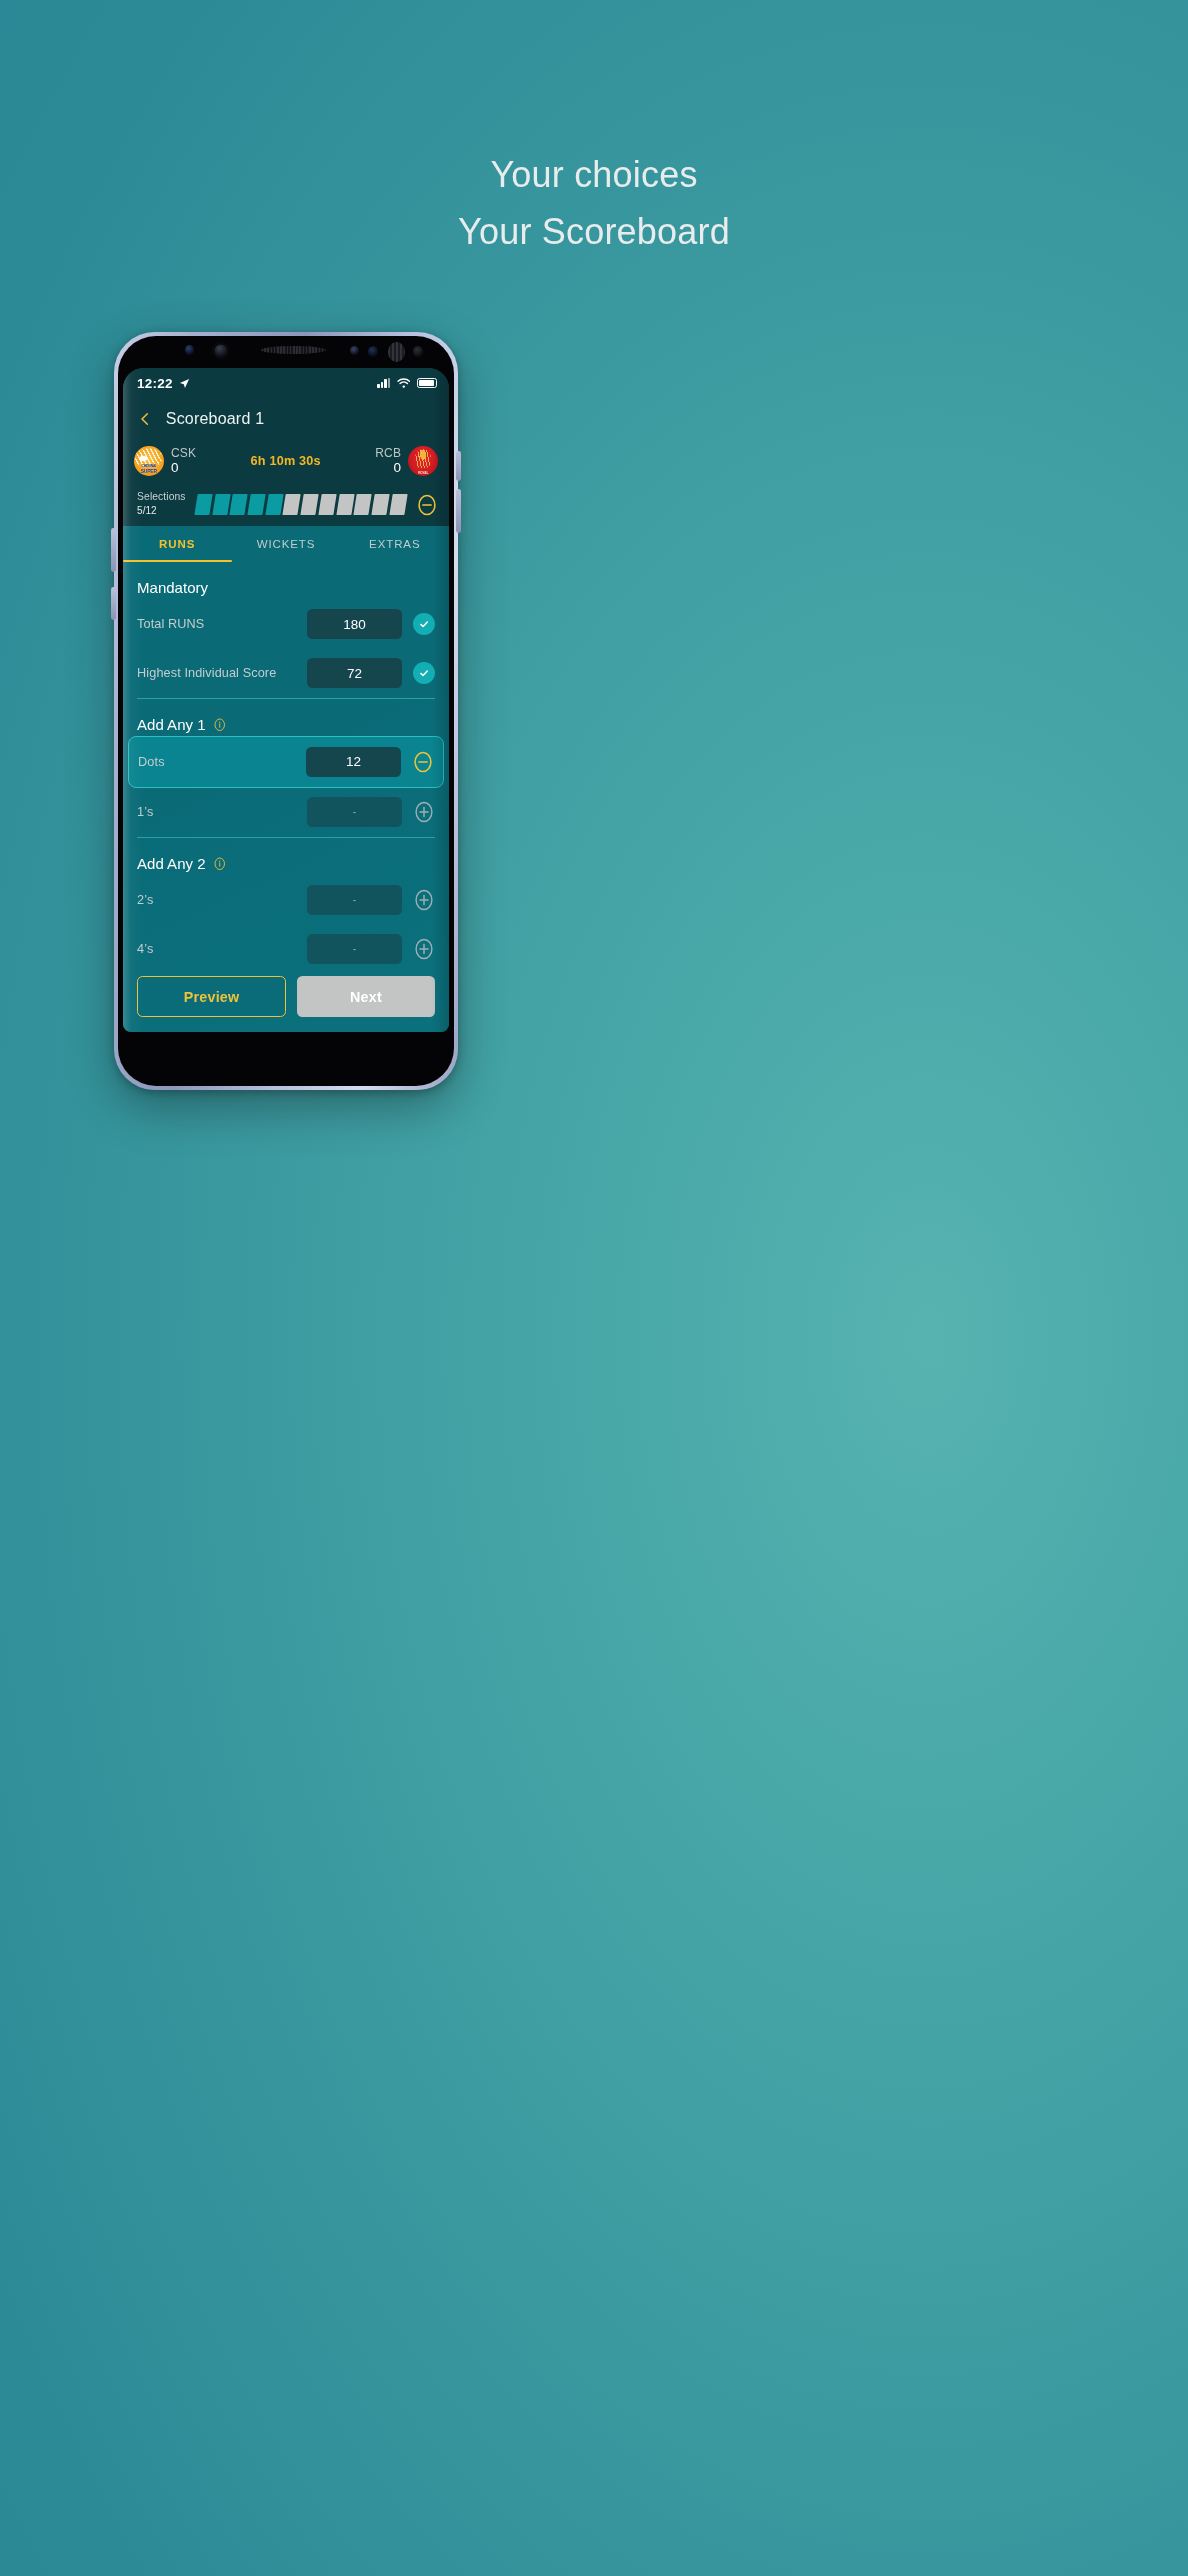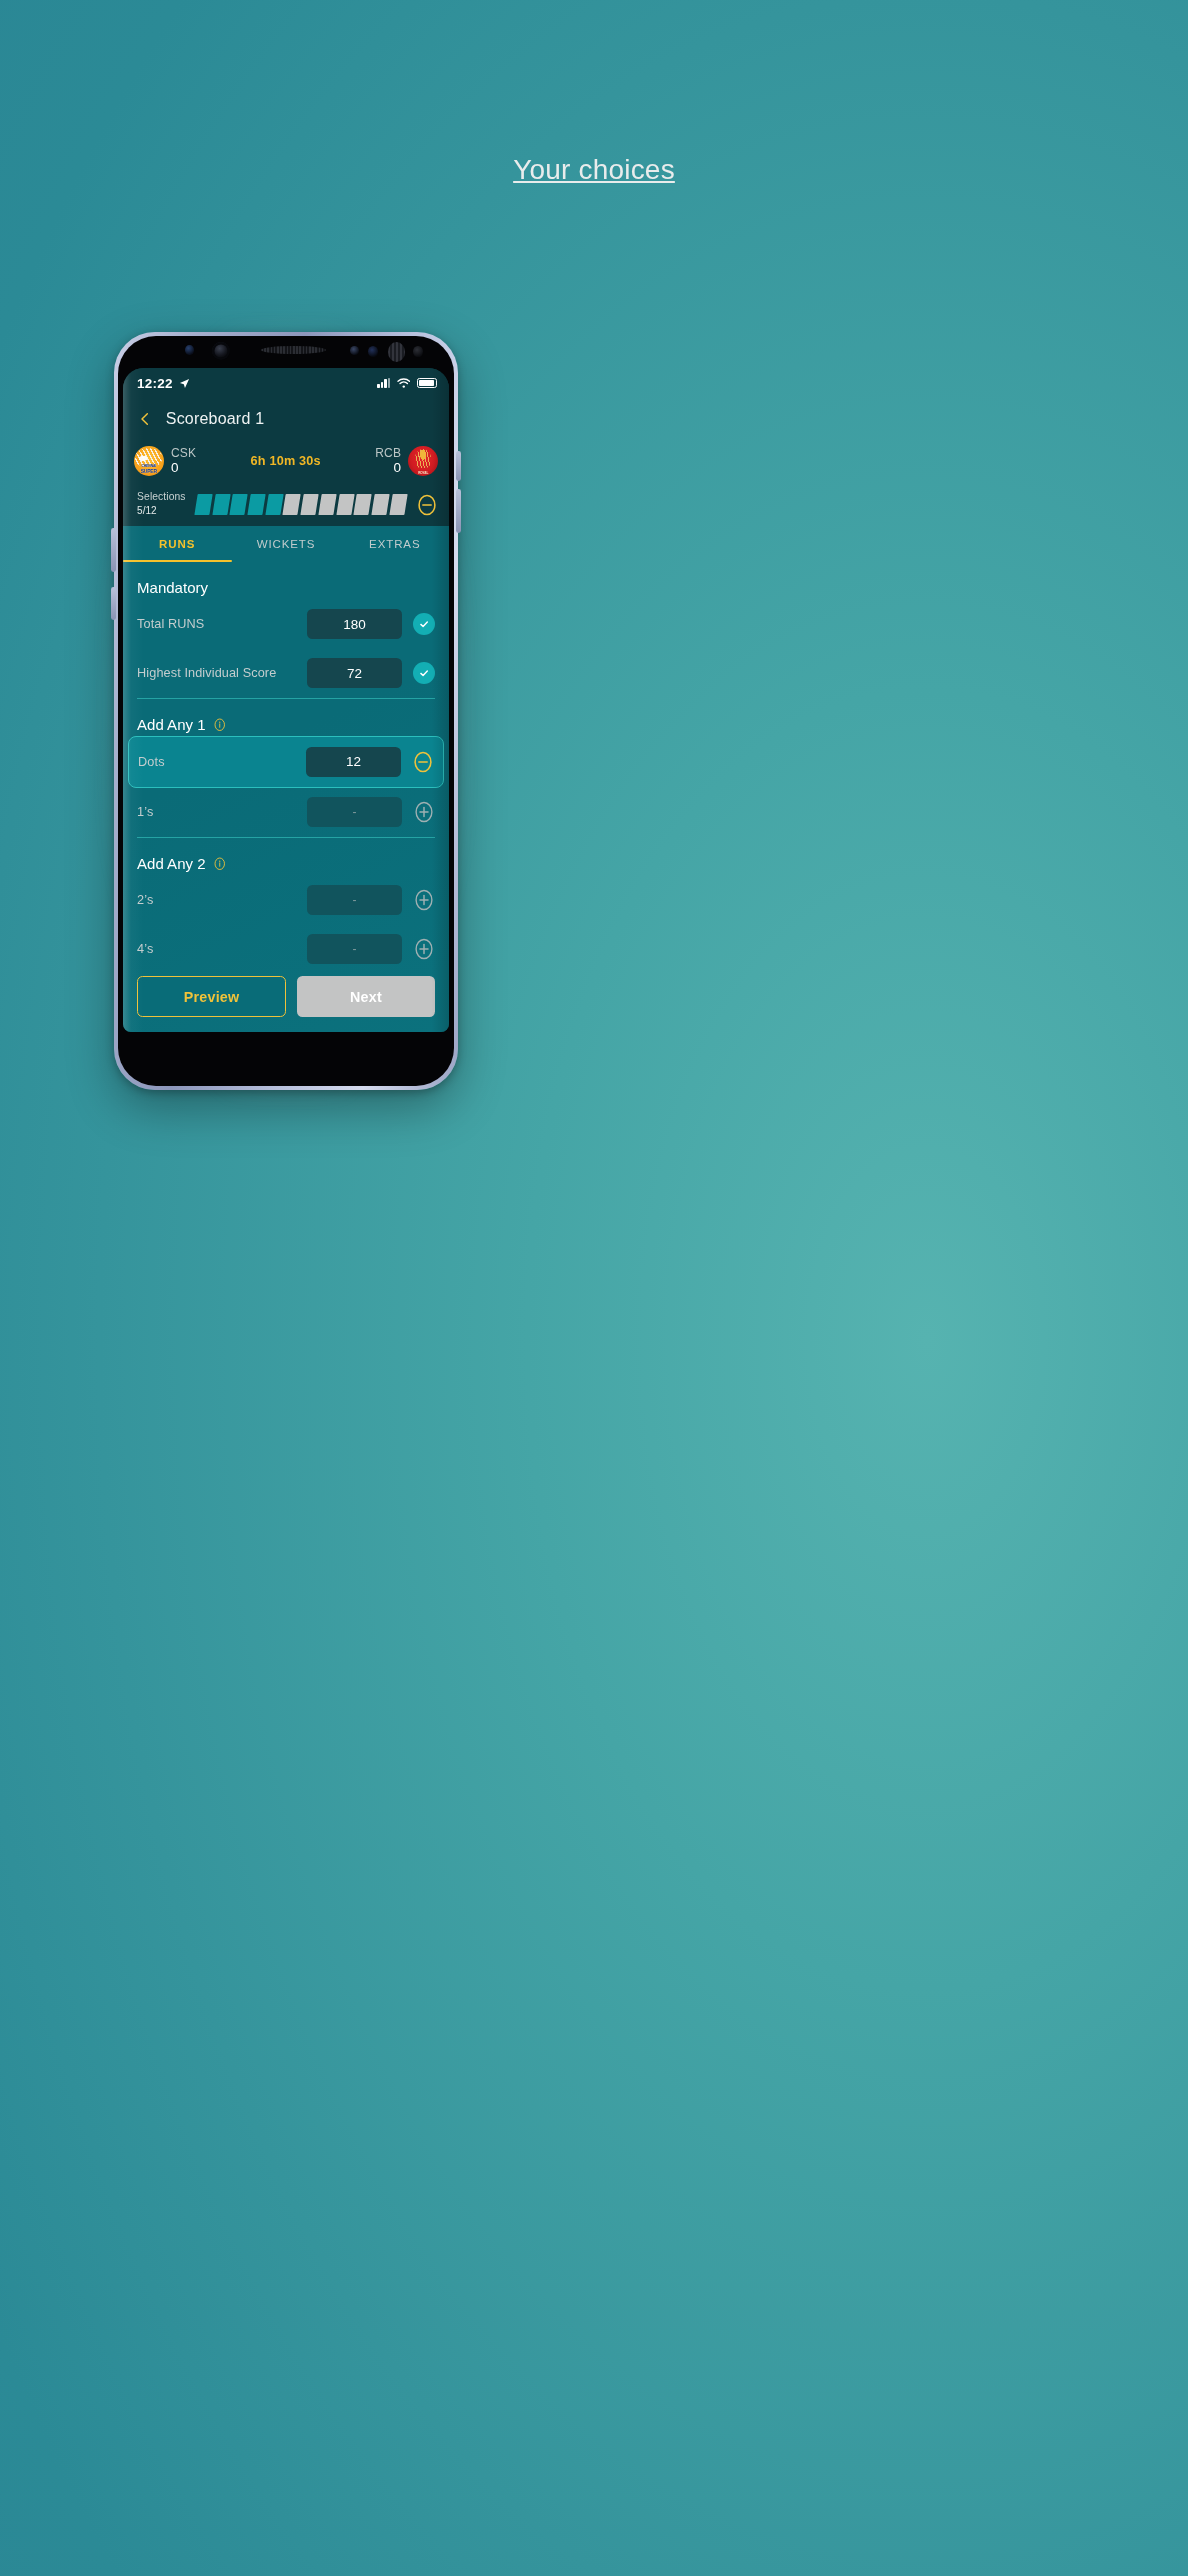--- a/index.html
+++ b/index.html
@@ -10,25 +10,24 @@
     position:relative;
     overflow:hidden;
   }
 
   
   .headline {
     position:absolute;
     top:152px; left:0; width:1188px;
     text-align:center;
     color:#e9ecec;
-    font-size:28px;
+    font-size:36px;
     font-weight:400;
     line-height:1.28;
     letter-spacing:0.2px;
-    text-decoration:underline;
   }
   .headline .l2 { display:block; margin-top:11px; }
 
   
   .phone-wrap {
     position:absolute;
     left:114px; top:332px;
     width:344px; height:758px;
   }
   .phone-glow {
@@ -222,20 +221,21 @@
     position:absolute; inset:0; pointer-events:none;
     background:linear-gradient(90deg, rgba(255,255,255,0.18) 0px, rgba(255,255,255,0.03) 8px, rgba(0,0,0,0) 20.6px,
                rgba(0,0,0,0) calc(100% - 17.4px), rgba(0,0,0,0.16) 100%);
   }
 </style>
 </head>
 <body>
 
 <div class="headline">
   <span>Your choices</span>
+  <span class="l2">Your Scoreboard</span>
 </div>
 
 <div class="phone-wrap">
   <div class="phone-glow"></div>
   <div class="phone-frame">
     <span class="side-btn btn-left-1"></span>
     <span class="side-btn btn-left-2"></span>
     <span class="side-btn btn-right-1"></span>
     <span class="side-btn btn-right-2"></span>
 

